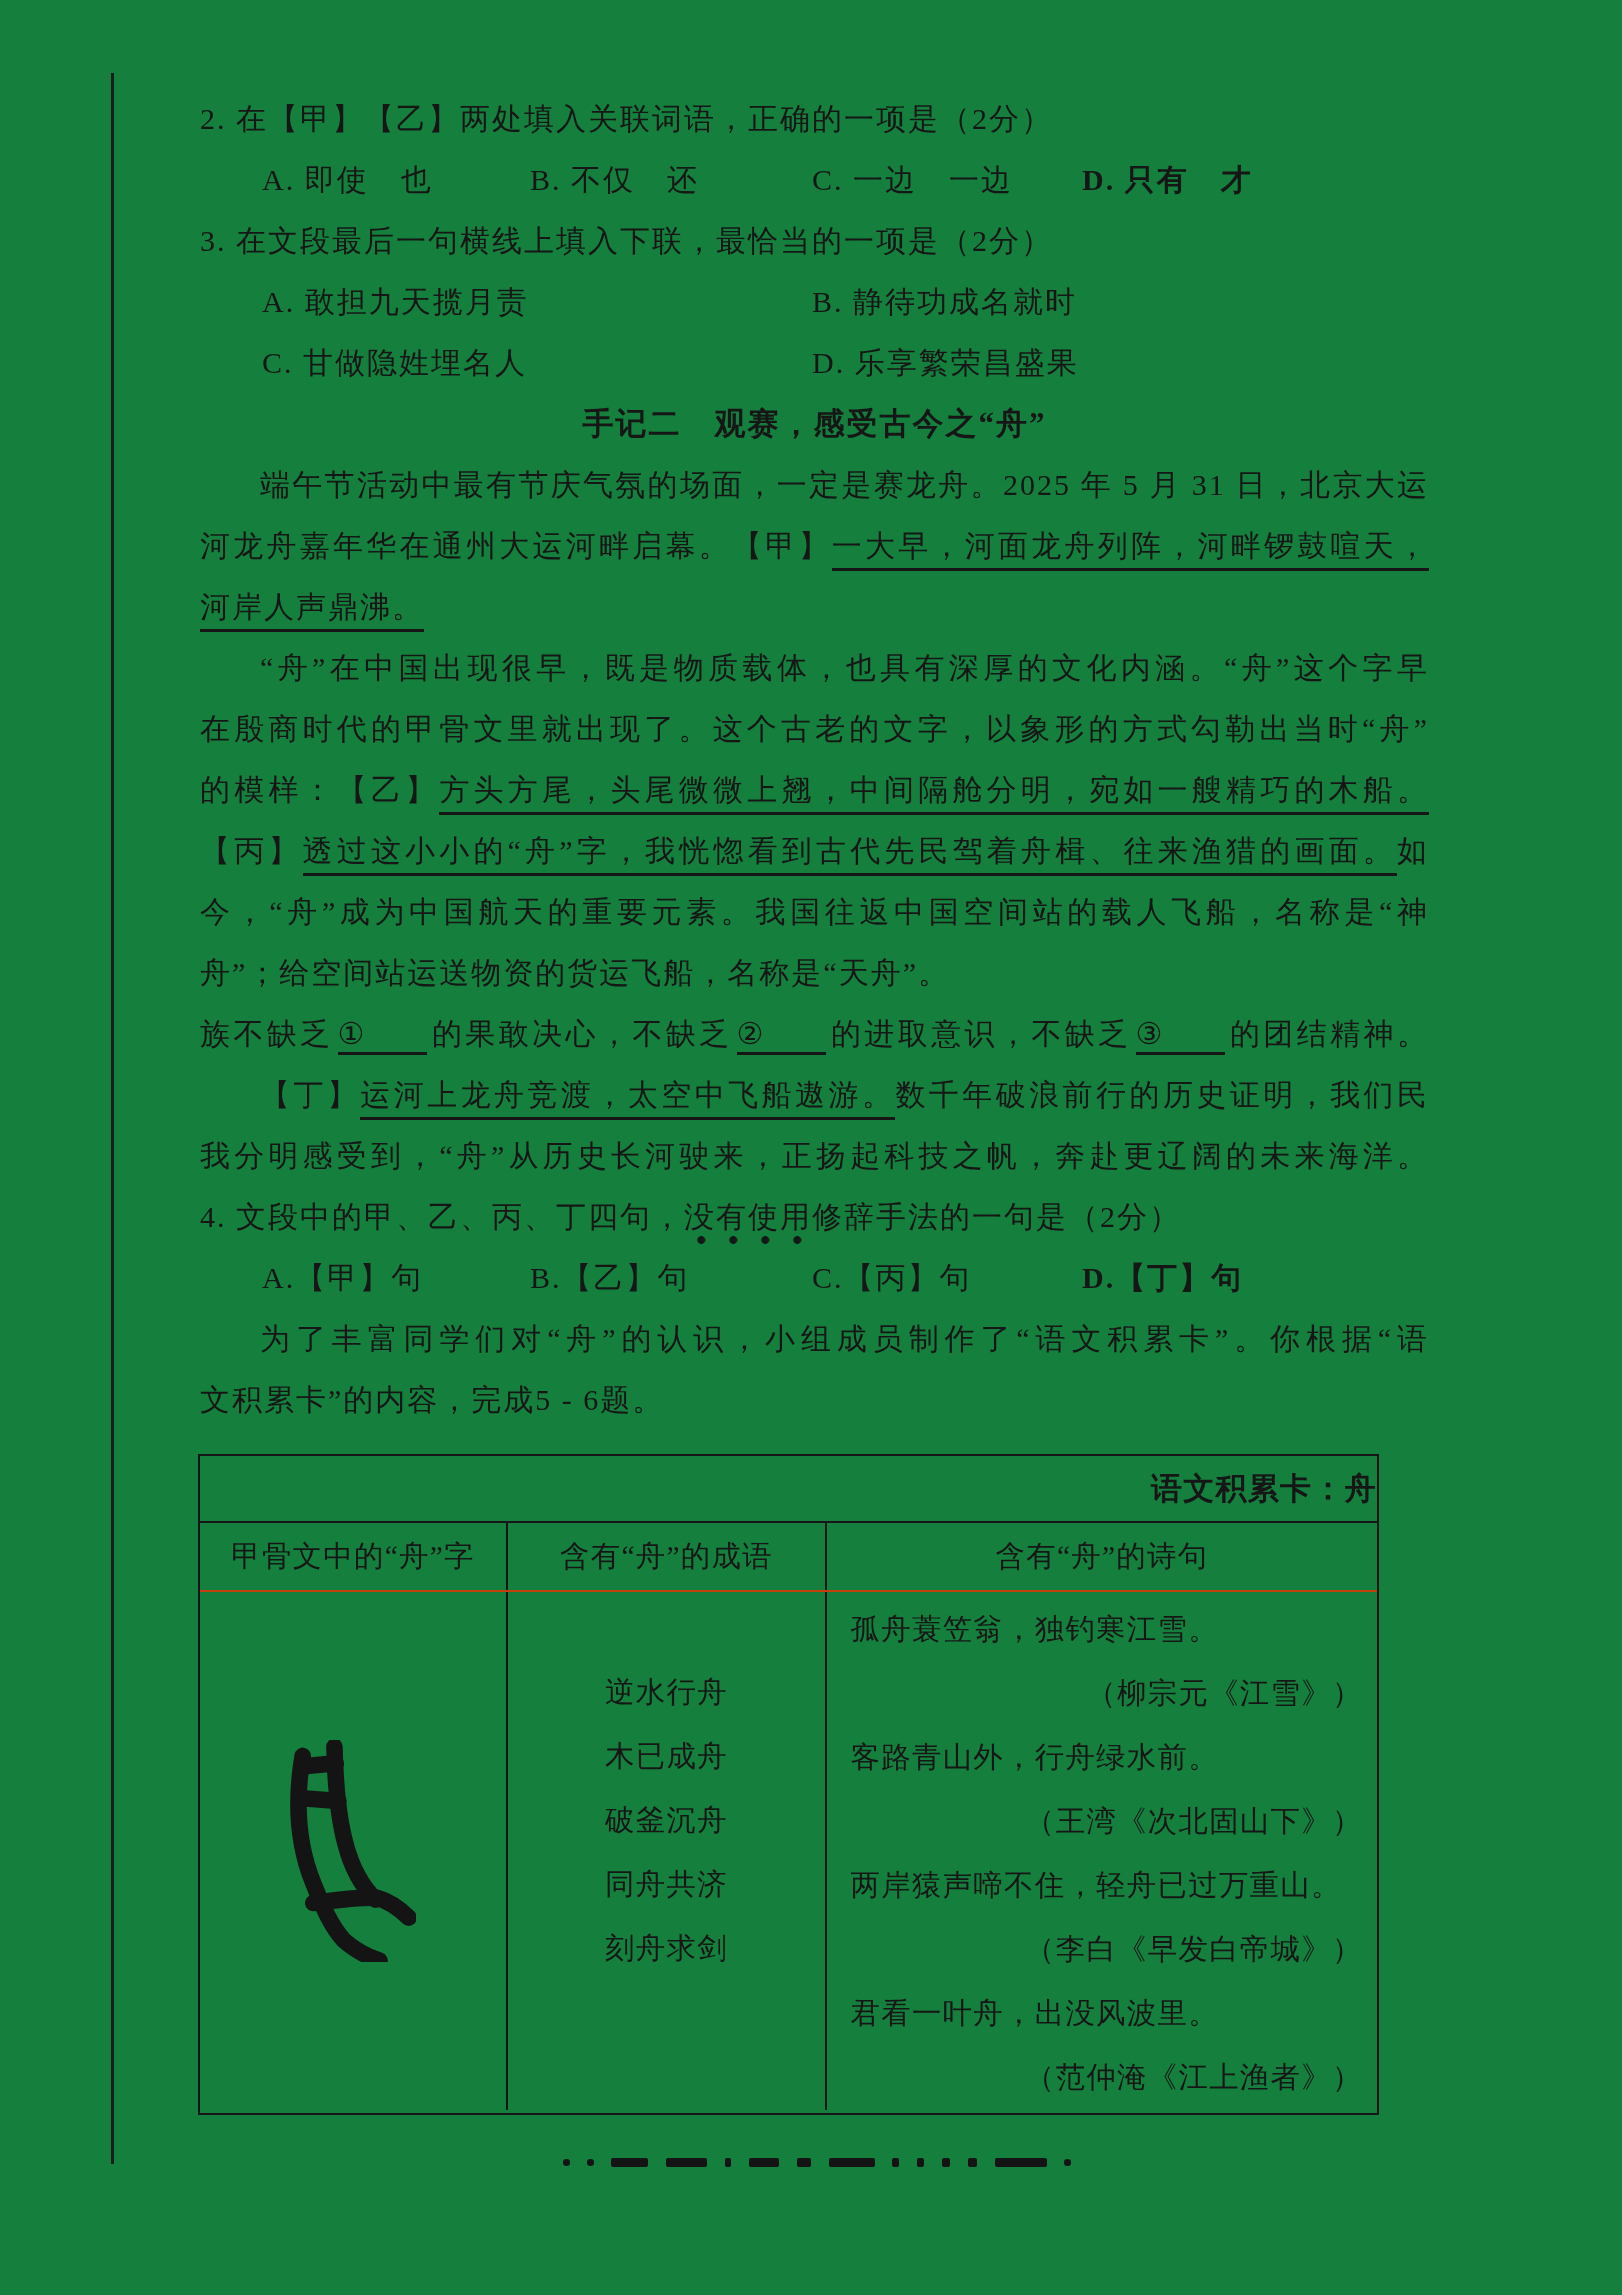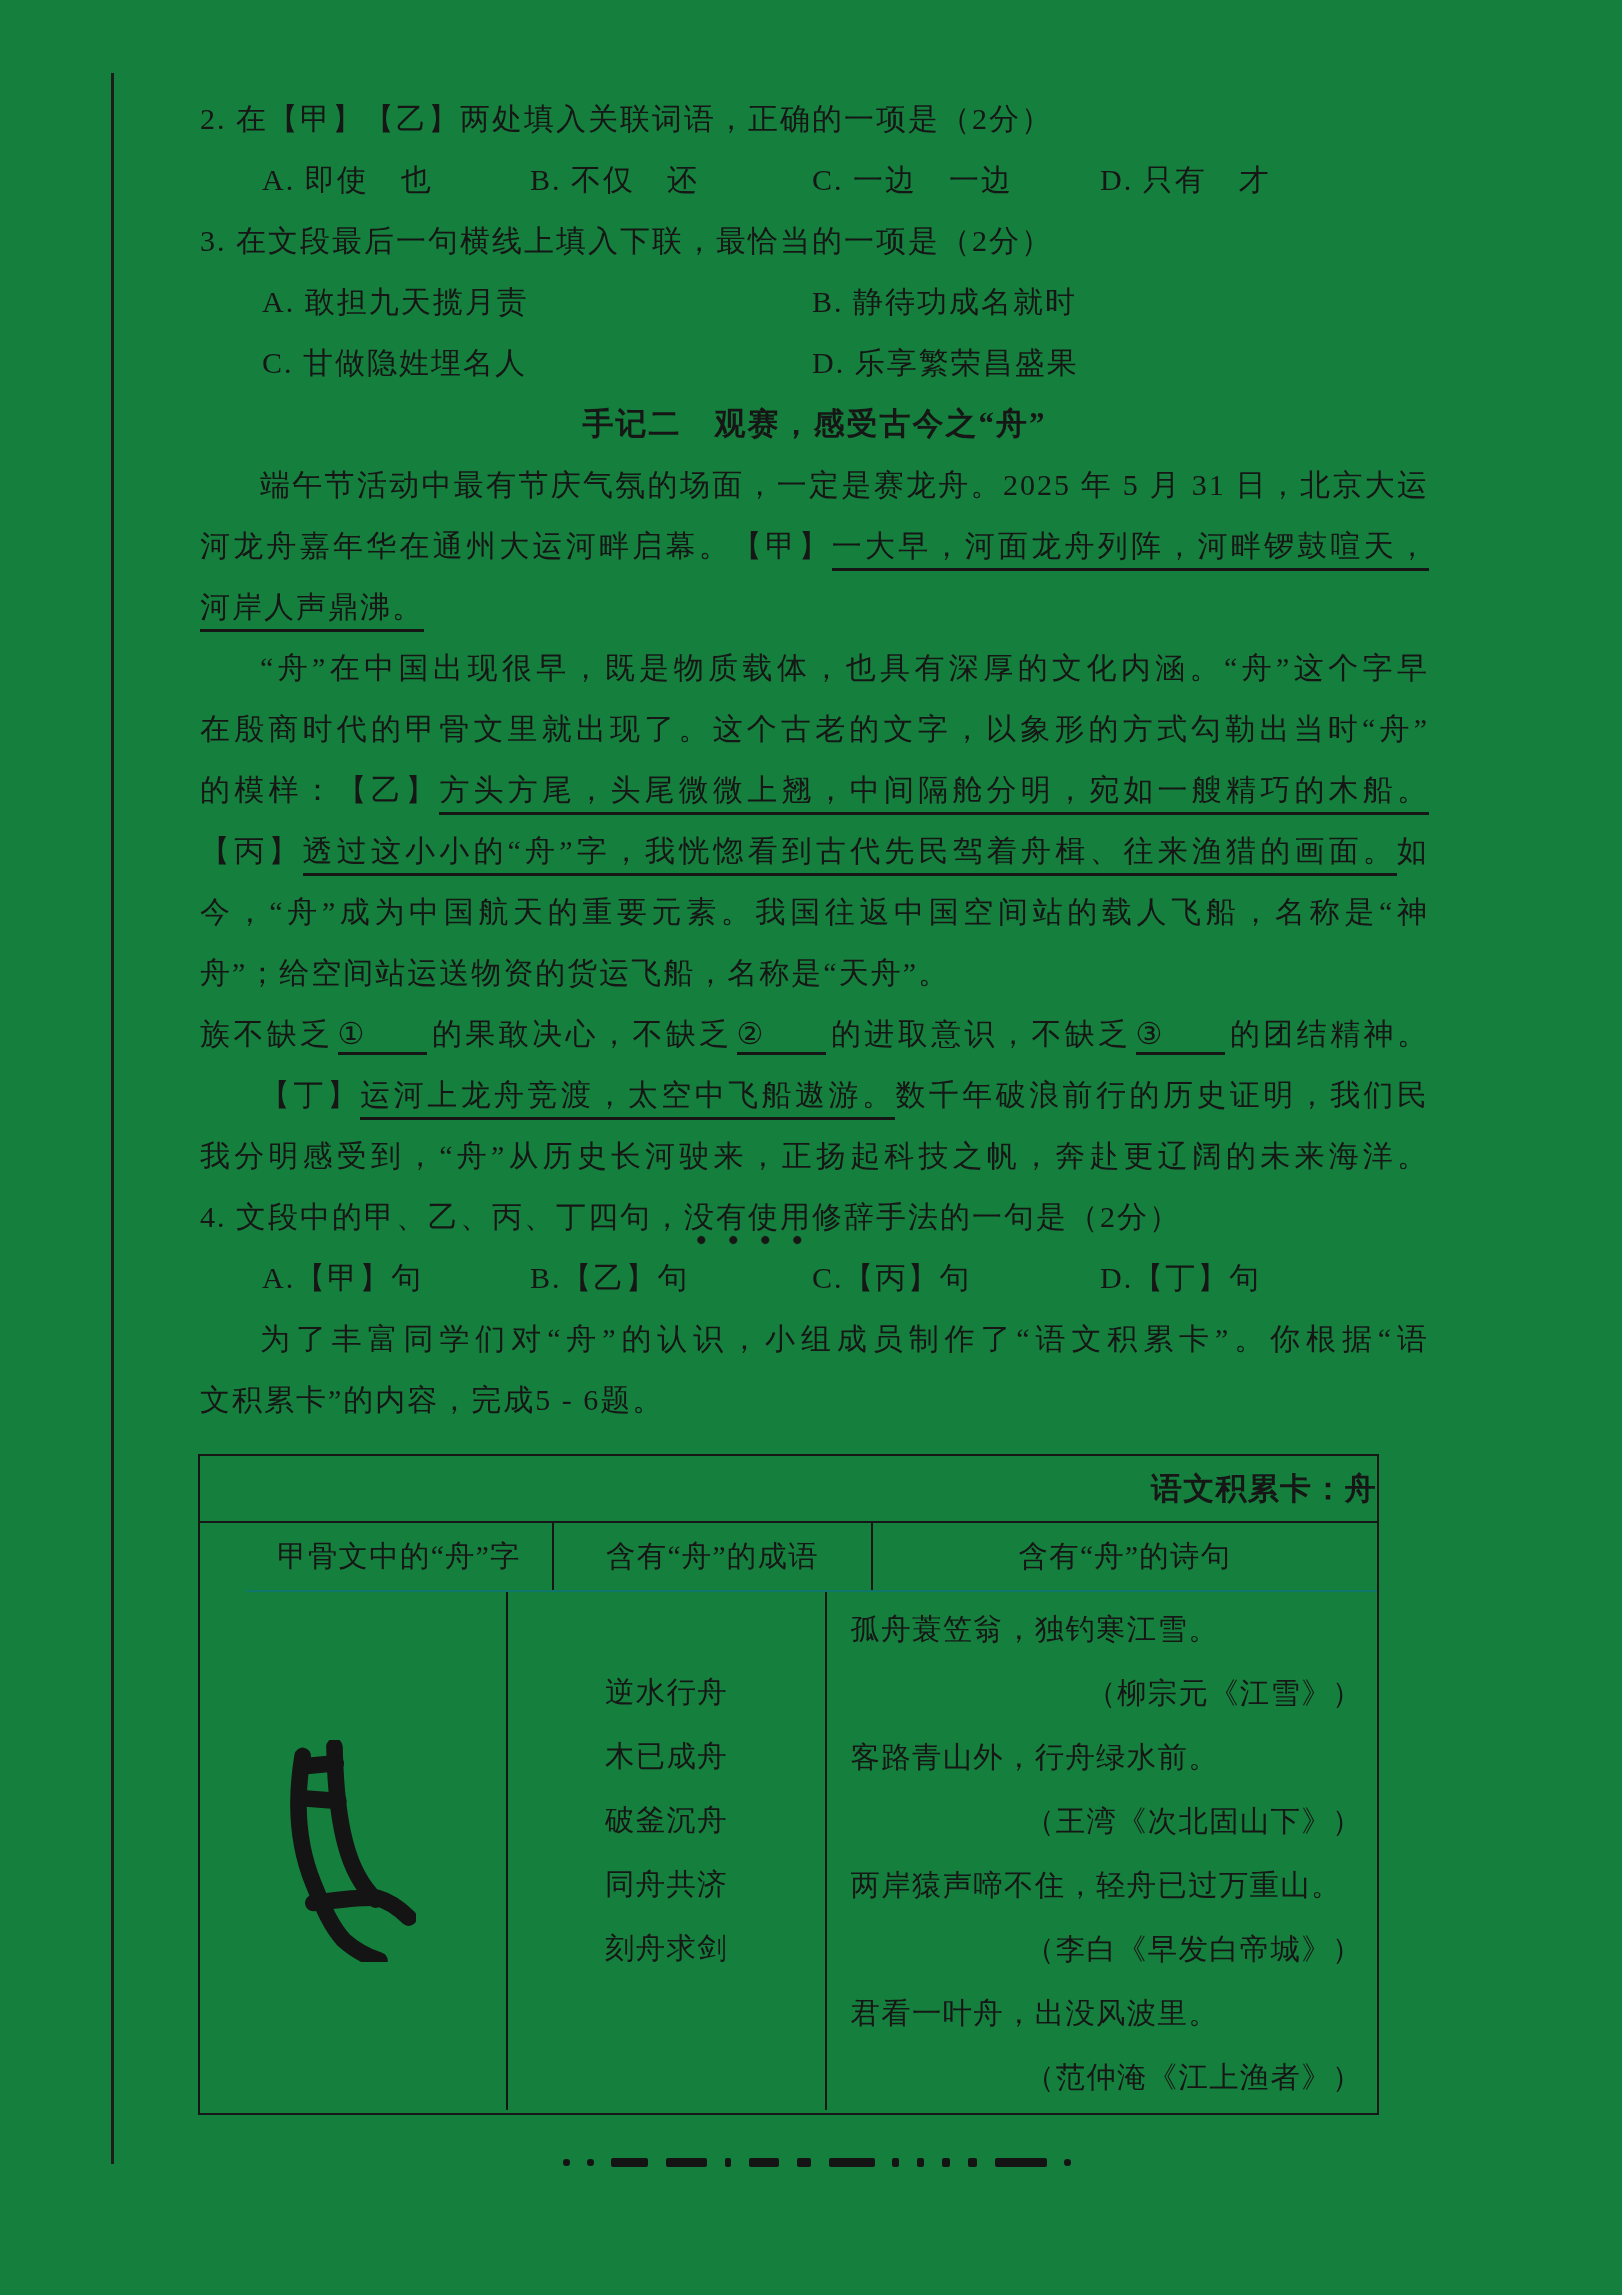--- a/index.html
+++ b/index.html
@@ -11,40 +11,40 @@
   .margin-line { position:absolute; left:111px; top:73px; width:3.3px; height:2091px; background:#1c1c1c; }
 
   .content { position:absolute; left:200px; top:88px; width:1229px; font-size:30px; letter-spacing:2px; }
   .ln { height:61px; line-height:61px; white-space:nowrap; }
   .just { text-align:justify; text-align-last:justify; white-space:normal; }
   .ind { text-indent:60px; }
   .subtitle { text-align:center; text-align-last:center; font-weight:bold; font-size:31px; }
 
   .opts { position:relative; }
   .opt { position:absolute; top:0; }
-  .posA { left:62px; } .posB { left:330px; } .posC { left:612px; } .posD { left:900px; }
+  .posA { left:62px; } .posB { left:330px; } .posC { left:612px; } .posD { left:882px;font-weight:bold; }
   .posB2 { left:612px; }
 
   .u { border-bottom:3.3px solid #161616; padding-bottom:5.9px; }
   .emph {
     background-image:radial-gradient(circle, #161616 3.6px, rgba(0,0,0,0) 4.3px);
     background-size:32px 11.8px; background-position:1.3px bottom; background-repeat:repeat-x;
     padding-bottom:13px;
   }
   .blank {
     display:inline-block; width:89px; margin:0 3.9px; text-align:center; text-indent:0;
     border-bottom:3.9px solid #161616; padding-bottom:1.3px; line-height:normal;
   }
 
   .card {
     position:absolute; left:198px; top:1454px; width:1181px; height:661px;
     border:2.6px solid #161616; box-sizing:border-box; font-size:29.4px; letter-spacing:1.3px;
   }
   .card-title { height:65px; line-height:65px; text-align:right; font-weight:bold; font-size:31px; border-bottom:2px solid #161616; }
-  .hrow { display:flex; height:67px; border-bottom:2px solid #0f766e;margin-left:46px; }
+  .hrow { display:flex; height:67px; border-bottom:2px solid #c2410c; }
   .hcell { line-height:67px; text-align:center; box-sizing:border-box; }
   .w1 { width:308px; border-right:2px solid #161616; }
   .w2 { width:319px; border-right:2px solid #161616; }
   .w3 { flex:1; }
   .brow { display:flex; height:518px; }
   .bcell { box-sizing:border-box; }
   .glyph-cell { display:flex; align-items:center; justify-content:center; }
   .idiom-cell { padding-top:68px; }
   .idiom { height:64px; line-height:64px; text-align:center; }
   .poem-cell { padding-top:5.2px; }

